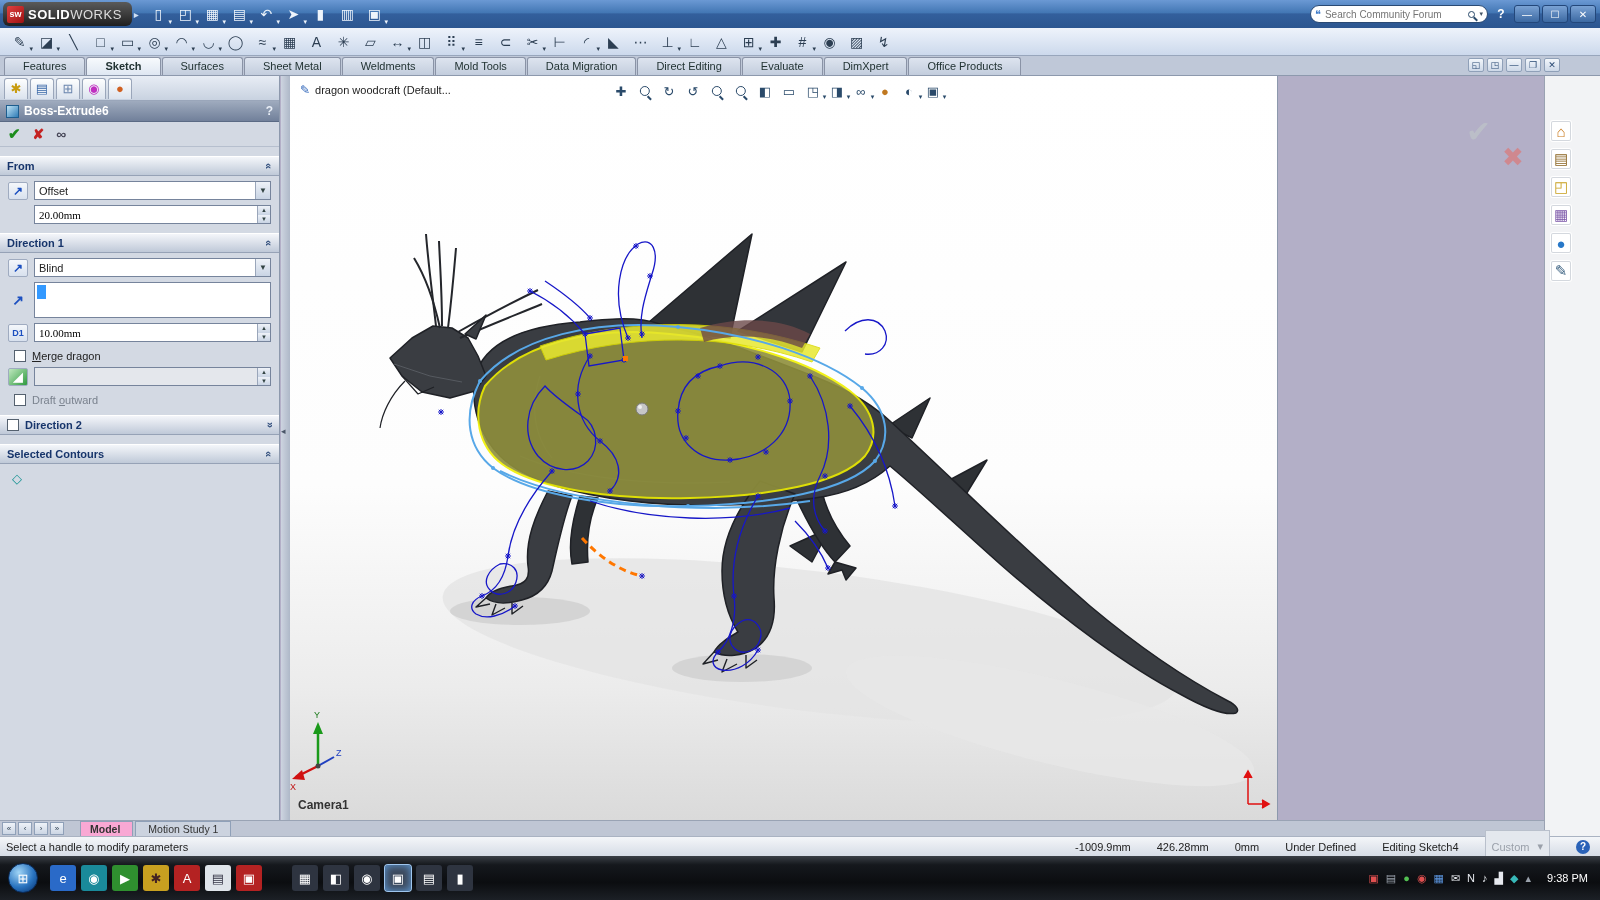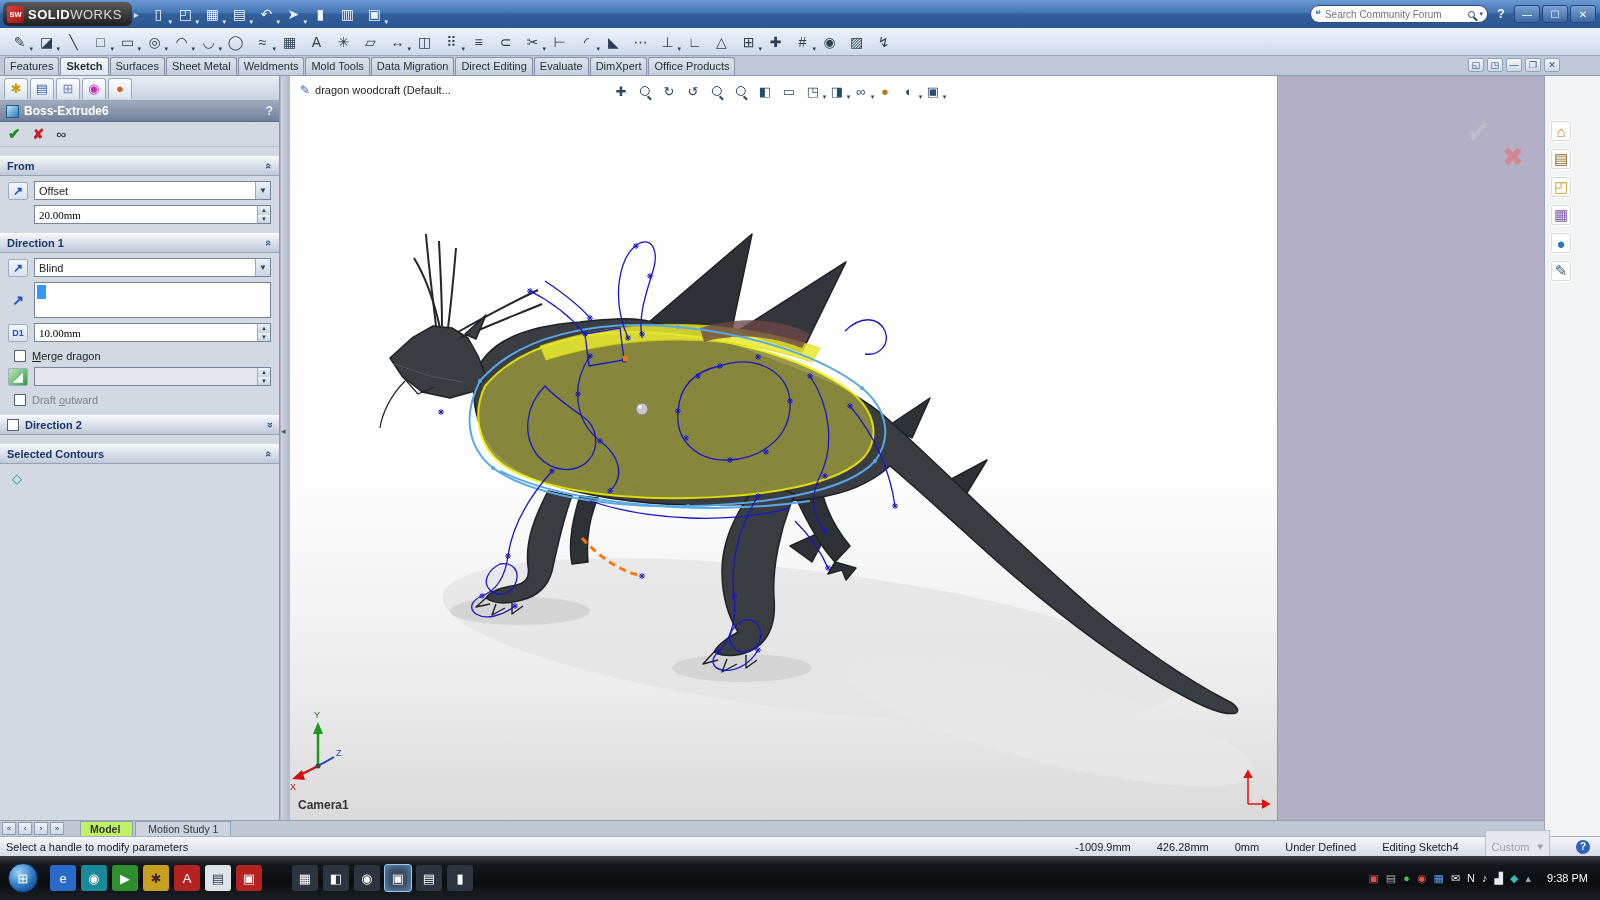--- a/index.html
+++ b/index.html
@@ -39,21 +39,21 @@
     background:linear-gradient(180deg,#7aa2d4,#3c69a2); border:1px solid #23477a; border-radius:3px; }
 
   
   .toolbar2 { position:absolute; left:0; top:28px; width:1600px; height:28px;
     background:linear-gradient(180deg,#eef3fb,#ccd9ec); border-bottom:1px solid #98a6bc; display:flex; align-items:center; padding-left:6px; }
   .toolbar2 .tbi { color:#2c3e52; }
 
   
   .ribbonbar { position:absolute; left:0; top:56px; width:1600px; height:20px; background:#bfc8d8;
     border-bottom:1px solid #8d99ad; display:flex; align-items:flex-end; padding-left:4px; }
-  .rtab { padding:2px 5px 3px; margin-right:1px; border:1px solid #8a93a6; border-bottom:none; font-size:11px;
+  .rtab { padding:2px 18px 3px; margin-right:1px; border:1px solid #8a93a6; border-bottom:none; font-size:11px;
     color:#233; background:linear-gradient(180deg,#dde4ef,#c3cddd); border-radius:3px 3px 0 0;text-align:center; }
   .rtab[data-variant~="active"] { background:linear-gradient(180deg,#f7fafd,#dfe7f2); font-weight:bold; }
   .child-controls { position:absolute; right:40px; top:2px; display:flex; align-items:center; gap:3px; }
   .child-controls .cc { width:16px; height:14px; display:flex; align-items:center; justify-content:center; font-size:9px;
     color:#2a4a74; background:linear-gradient(180deg,#f2f6fb,#cdd8e8); border:1px solid #8fa0b8; border-radius:2px; }
 
   
   .main { position:absolute; left:0; top:76px; width:1600px; height:744px; }
 
   
@@ -138,21 +138,21 @@
     font-size:15px; border:1px solid transparent; border-radius:3px; background:#fff; box-shadow:0 0 0 1px #d4d8de inset; }
   .taskpane .spacer { height:38px; }
 
   
   .doc-tabs { position:absolute; left:0; top:820px; width:1544px; height:16px; background:#bfc6d4;
     border-top:1px solid #99a3b4; display:flex; align-items:center; }
   .navb { width:14px; height:13px; margin-left:2px; display:flex; align-items:center; justify-content:center;
     background:linear-gradient(180deg,#eef2f8,#ccd6e4); border:1px solid #8fa0b8; font-size:8px; color:#345; }
   .dtab { padding:1px 12px; font-size:10.5px; margin-left:2px; border:1px solid #8fa0b8; border-bottom:none;
     background:#ccd3df; color:#333; }
-  .dtab[data-variant~="active"] { background:#bef264; font-weight:bold;padding-left:9px; }
+  .dtab[data-variant~="active"] { background:#f9a8d4; font-weight:bold;padding-left:9px; }
   .dtab-gap { width:14px; }
 
   
   .statusbar { position:absolute; left:0; top:836px; width:1600px; height:20px;
     background:linear-gradient(180deg,#f4f6f9,#d6dce6); border-top:1px solid #aab3c2; display:flex; align-items:center; font-size:11px; }
   .sb-msg { padding-left:6px; color:#222; }
   .sb-right { margin-left:auto; display:flex; align-items:center; gap:26px; padding-right:10px; }
   .sb-combo { display:flex; align-items:center; gap:8px; color:#9aa0aa; border:1px solid #b9c0cc; background:#e4e8ee;
     padding:16px 6px; height:15px; }
   .sb-help { width:14px; height:14px; border-radius:50%; background:#2a62b8; color:#fff; font-weight:bold;

